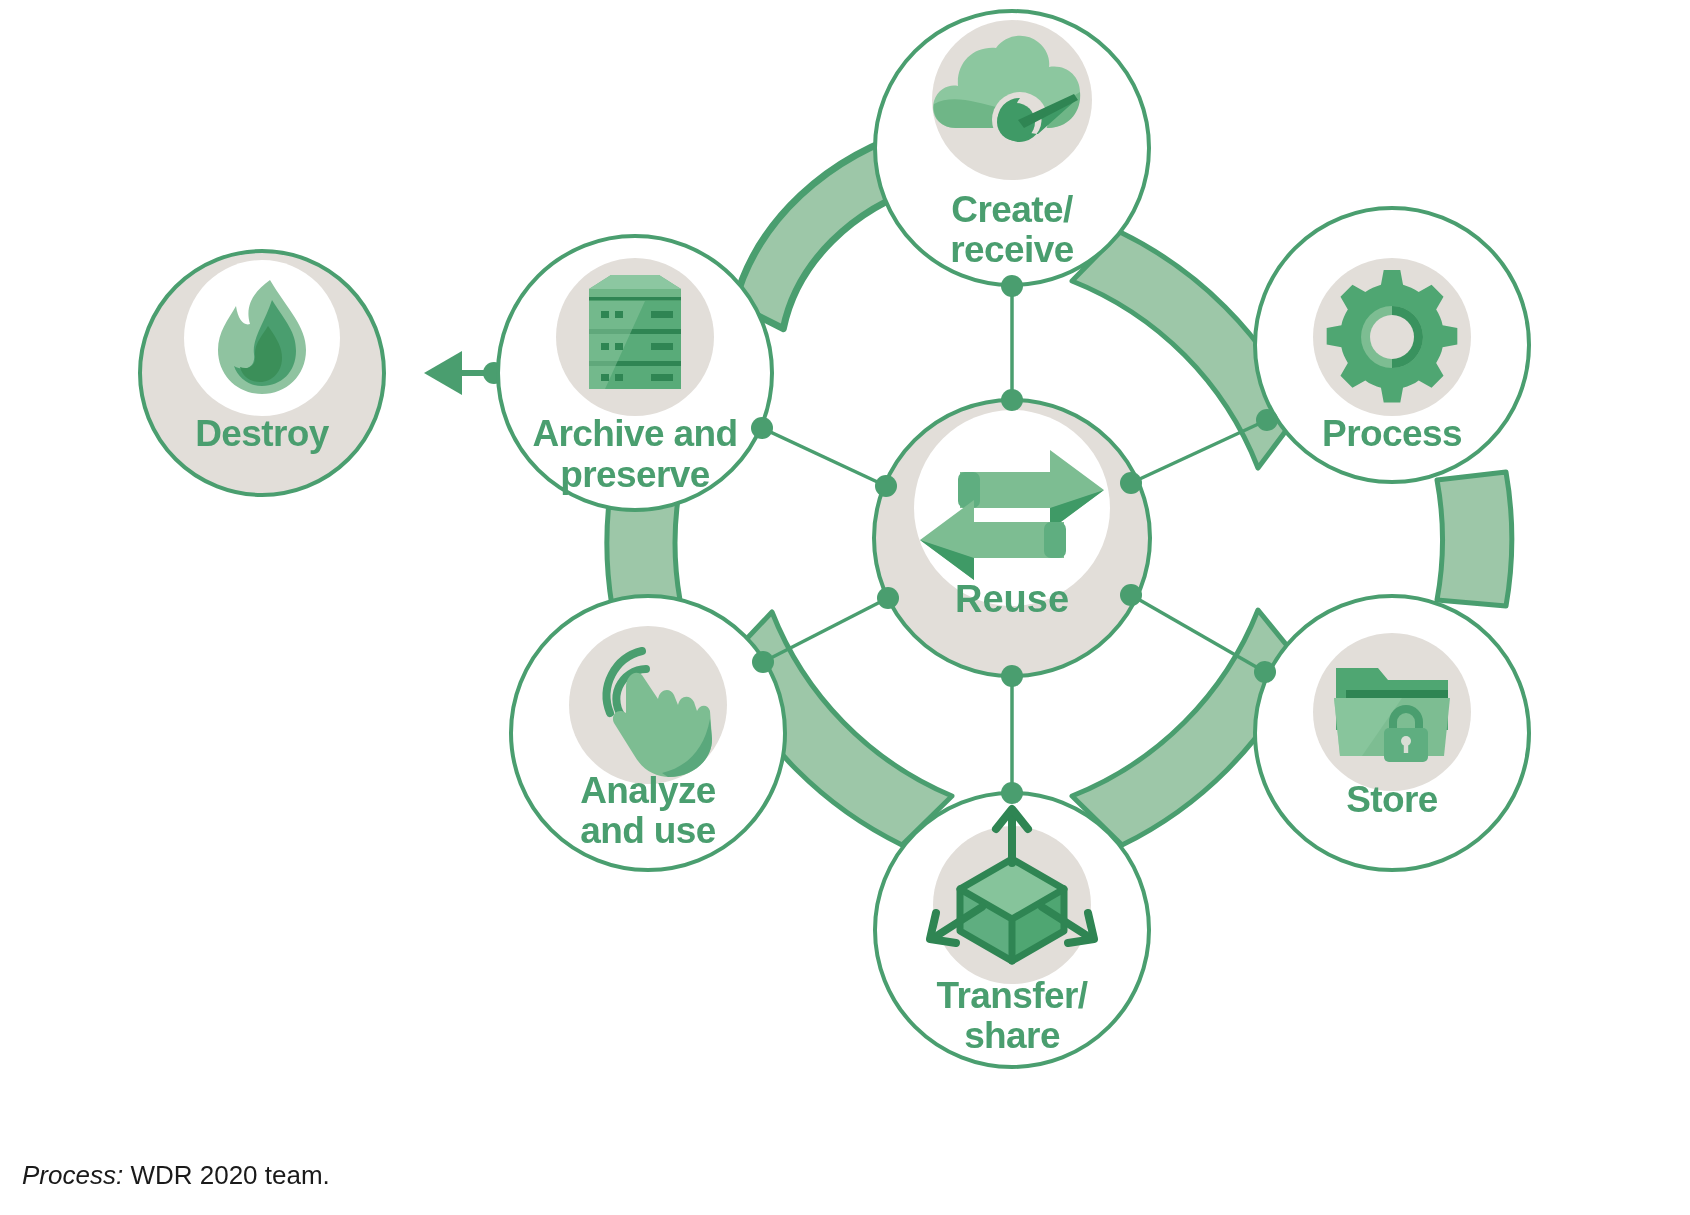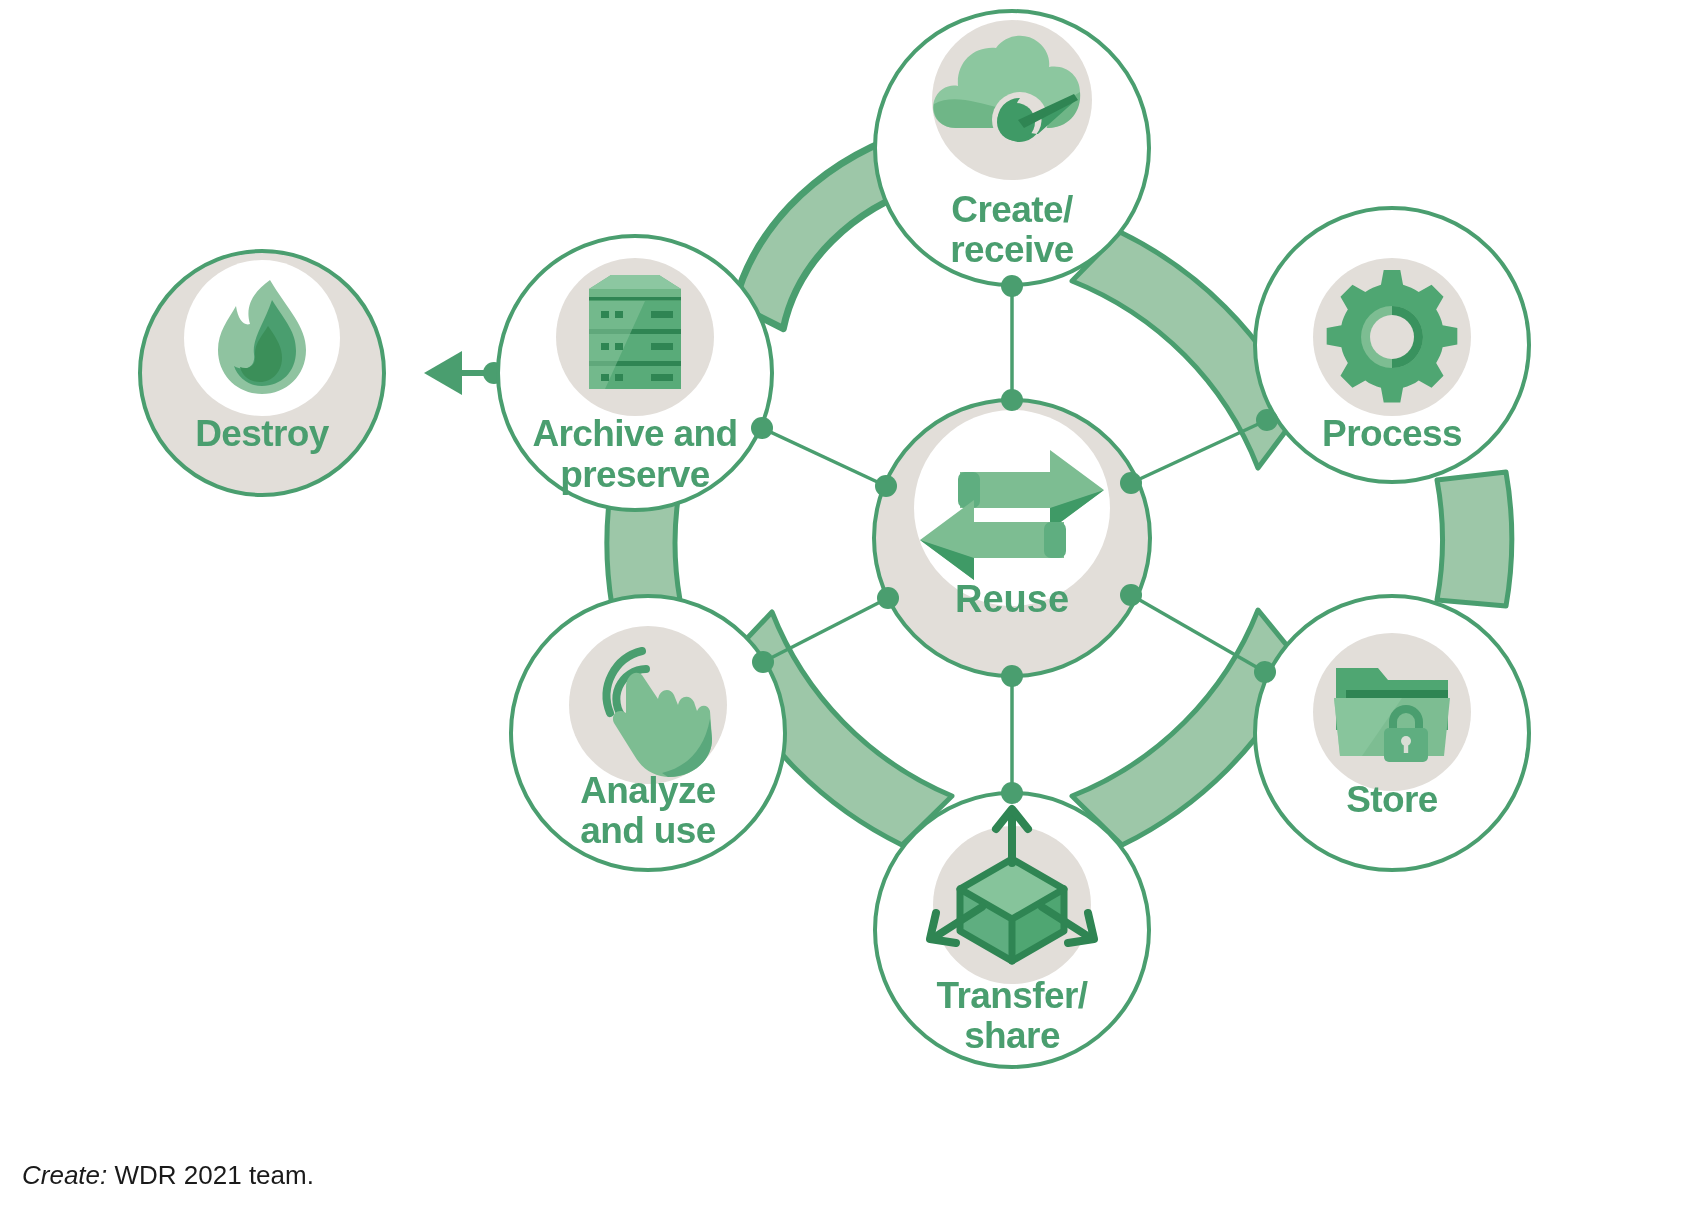--- a/index.html
+++ b/index.html
@@ -260,15 +260,15 @@
     <circle cx="1131" cy="595" r="11" fill="#4a9e6f"></circle>
     <circle cx="1012" cy="676" r="11" fill="#4a9e6f"></circle>
     <circle cx="888" cy="598" r="11" fill="#4a9e6f"></circle>
     <circle cx="886" cy="486" r="11" fill="#4a9e6f"></circle>
   </g>
 
 </svg>
 </div>
 
 <div class="source-note">
-  <span class="src-italic">Create:</span>
-  <span>WDR 2021 team.</span>
+  <span class="src-italic">Process:</span>
+  <span>WDR 2020 team.</span>
 </div>
 
 </body></html>

